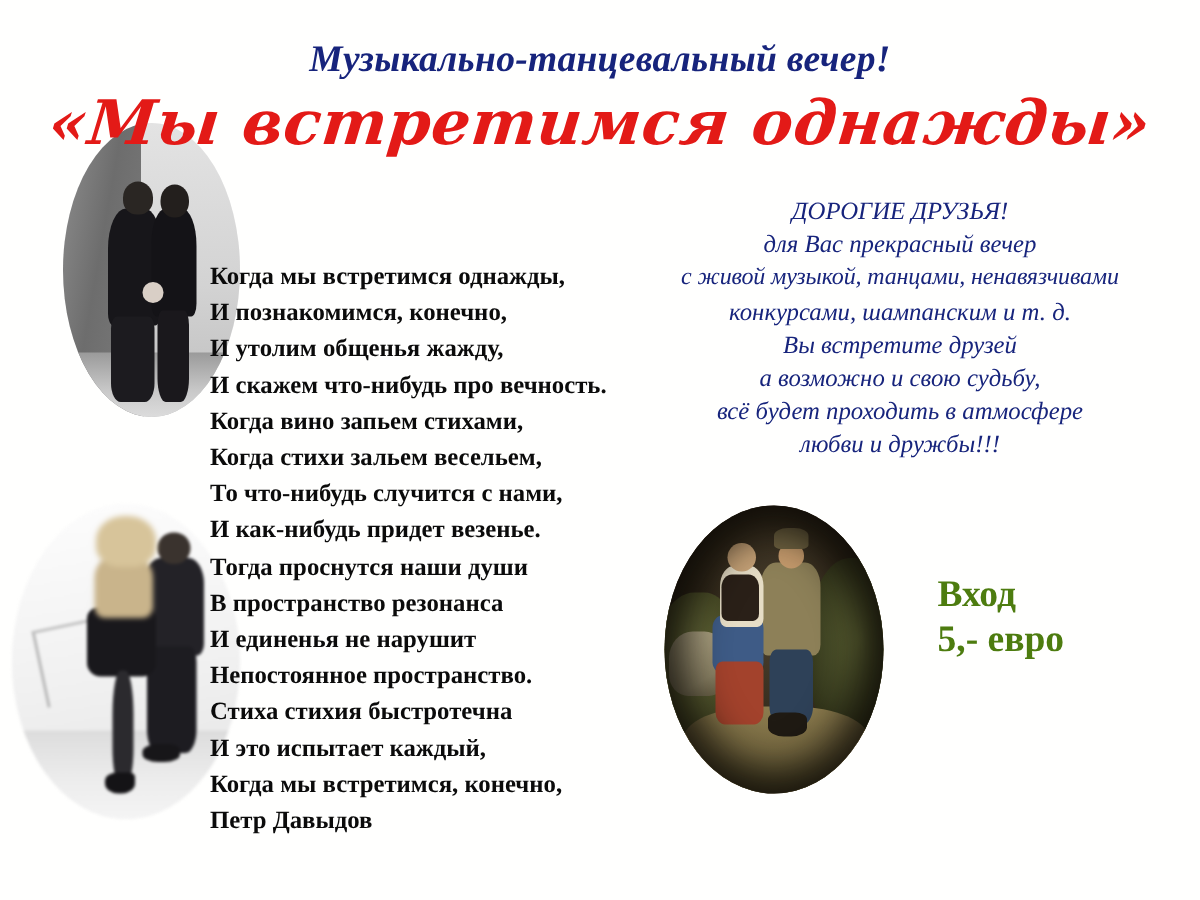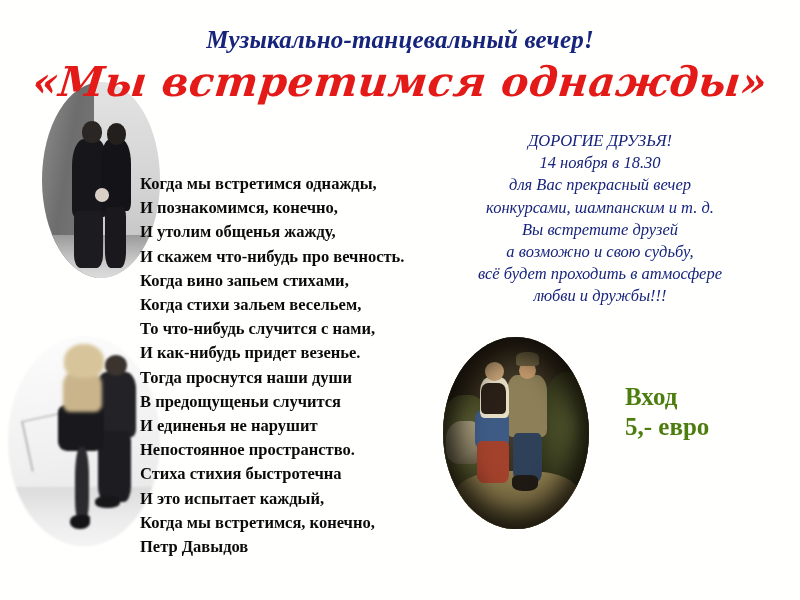--- a/index.html
+++ b/index.html
@@ -376,33 +376,33 @@
   <div class="poem">
     <span class="line">Когда мы встретимся однажды,</span>
     <span class="line">И познакомимся, конечно,</span>
     <span class="line">И утолим общенья жажду,</span>
     <span class="line">И скажем что-нибудь про вечность.</span>
     <span class="line">Когда вино запьем стихами,</span>
     <span class="line">Когда стихи зальем весельем,</span>
     <span class="line">То что-нибудь случится с нами,</span>
     <span class="line">И как-нибудь придет везенье.</span>
     <span class="line">Тогда проснутся наши души</span>
-    <span class="line">В предощущеньи случится</span>
+    <span class="line">В пространство резонанса</span>
     <span class="line">И единенья не нарушит</span>
     <span class="line">Непостоянное пространство.</span>
     <span class="line">Стиха стихия быстротечна</span>
     <span class="line">И это испытает каждый,</span>
     <span class="line">Когда мы встретимся, конечно,</span>
     <span class="line">Петр Давыдов</span>
   </div>
 
   <div class="invite">
     <span class="line">ДОРОГИЕ ДРУЗЬЯ!</span>
-    <span class="line">14 ноября в 18.30</span>
     <span class="line">для Вас прекрасный вечер</span>
+    <span class="line wide">с живой музыкой, танцами, ненавязчивами</span>
     <span class="line">конкурсами, шампанским и т. д.</span>
     <span class="line">Вы встретите друзей</span>
     <span class="line">а возможно и свою судьбу,</span>
     <span class="line">всё будет проходить в атмосфере</span>
     <span class="line">любви и дружбы!!!</span>
   </div>
 
   <div class="entrance">
     <span class="line">Вход</span>
     <span class="line">5,- евро</span>

